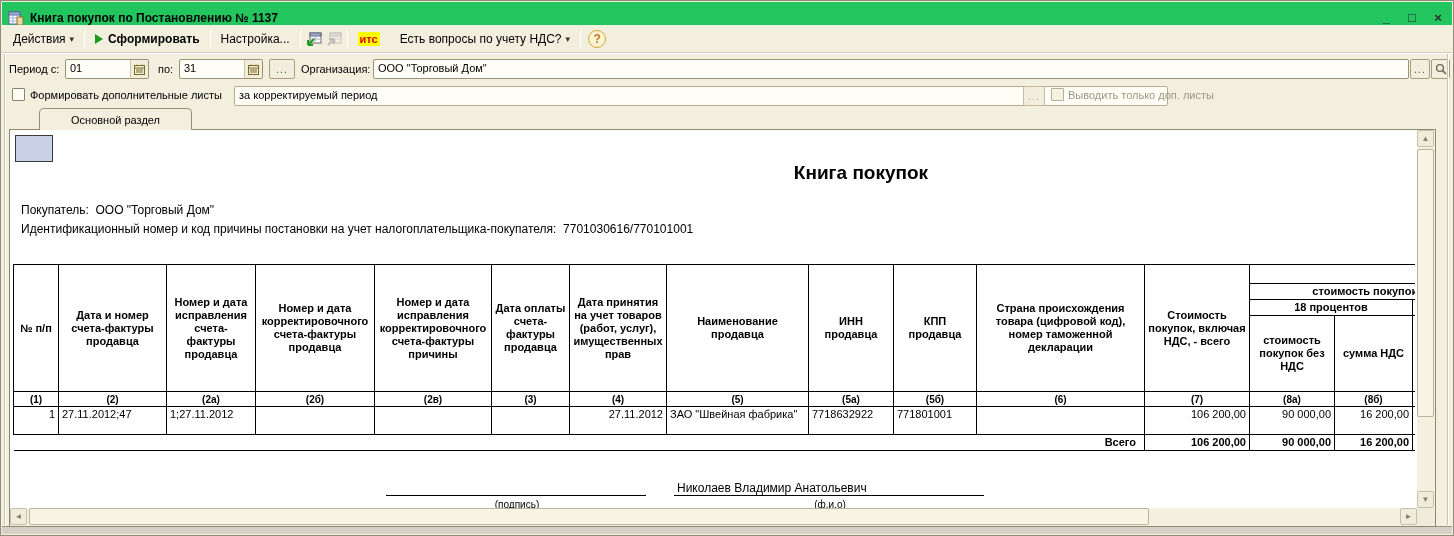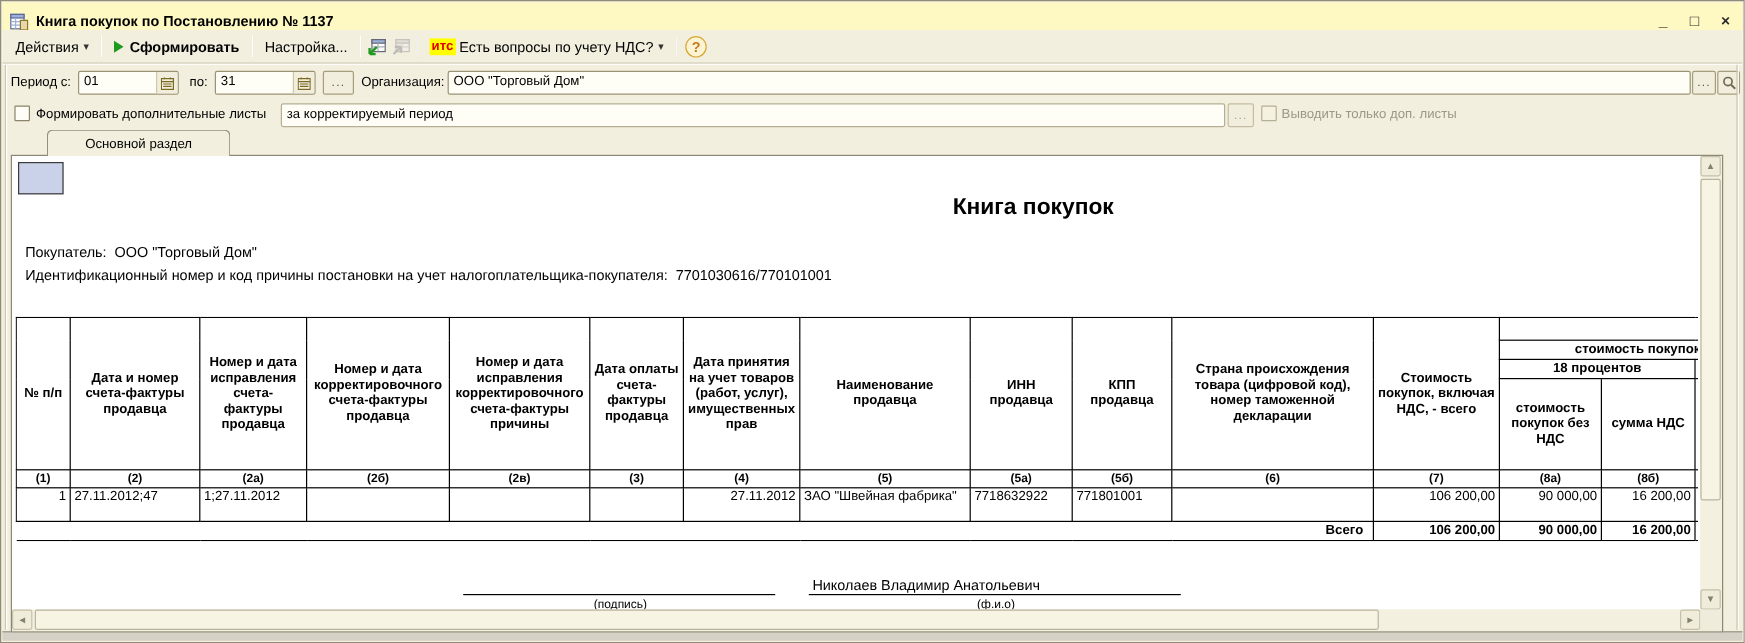--- a/index.html
+++ b/index.html
@@ -4,41 +4,41 @@
 <style>
   * { margin:0; padding:0; box-sizing:border-box; }
   html,body { width:1454px; height:536px; }
   body { font-family:"Liberation Sans", sans-serif; background:#fff; }
 
   .window { position:relative; width:1454px; height:536px; background:#F3EFDF;
             border:1px solid #8F8B77; overflow:hidden; }
 
   
   .titlebar { position:absolute; left:1px; top:1px; right:1px; height:33px;
-              background:#fef9c3; display:flex; align-items:center; padding:0 6px;
+              background:#22c55e; display:flex; align-items:center; padding:0 6px;
               border-bottom:1px solid #B9B5A6; }
   .ticon { width:16px; height:16px; margin-right:6px; flex:0 0 auto; }
   .ttext { font-size:12px; font-weight:bold; color:#000; white-space:nowrap; }
   .winbtns { margin-left:auto; display:flex; gap:10px; align-items:center; }
   .winbtn { font-size:13px; font-weight:bold; color:#2b2b2b; width:16px; text-align:center;
             cursor:default; line-height:16px; }
 
   
   .toolbar { position:absolute; left:1px; top:24px; right:1px; height:28px;
              background:#F3EFDF; display:flex; align-items:center; padding:0 4px;
              border-bottom:1px solid #D2CEBC; box-shadow:0 1px 0 #fff; }
   .tb-item { display:flex; align-items:center; height:22px; padding:0 6px;
              font-size:12px; color:#000; border:1px solid transparent; border-radius:2px; }
   .sep { width:1px; height:18px; background:#CCC8B4; border-right:1px solid #FFFFFF; margin:0 3px; }
   .dd { font-size:9px; margin-left:4px; color:#333; }
   .play { width:0; height:0; border-left:8px solid #1E9B1E; border-top:5px solid transparent;
           border-bottom:5px solid transparent; margin-right:5px; }
   .bold { font-weight:bold; }
   .its { background:#FFFF00; color:#E00000; font-weight:bold; font-size:11px;
-         padding:1px 2px; margin-right:3px; }
+         padding:1px 2px; margin-right:20px; }
   .helpbtn { width:18px; height:18px; border-radius:50%; background:#FBF3D2;
              border:1px solid #D8A838; color:#C87820; font-weight:bold; font-size:12px;
              display:flex; align-items:center; justify-content:center; margin-left:4px; }
   .icon16 { width:16px; height:16px; margin:0 2px; }
 
   
   .flabel { position:absolute; font-size:11px; color:#000; white-space:nowrap; }
   .df { position:absolute; height:20px; border:1px solid #9A9272; background:#FFFEF6;
         display:flex; align-items:stretch; border-radius:2px; overflow:hidden;gap:48px; }
   .df .val { flex:1; padding:2px 4px 0 4px; font-size:11px; color:#000; white-space:nowrap; overflow:hidden; }
@@ -205,21 +205,21 @@
   <div class="sbtn" style="left:1409px; top:58px; width:20px;">...</div>
   <div class="sbtn" style="left:1430px; top:58px; width:19px;">
     <svg width="12" height="12" viewBox="0 0 12 12">
       <circle cx="5" cy="5" r="3.4" fill="none" stroke="#6E6A52" stroke-width="1.4"></circle>
       <line x1="7.6" y1="7.6" x2="11" y2="11" stroke="#6E6A52" stroke-width="1.6"></line>
     </svg>
   </div>
 
   <span class="cb" style="left:11px; top:87px;"></span>
   <span class="flabel" style="left:29px; top:88px;">Формировать дополнительные листы</span>
-  <div class="df" style="left:233px; top:85px; width:787px; border-color:#B5AE92;">
+  <div class="df" style="left:233px; top:85px; width:934px; border-color:#B5AE92;">
     <span class="val graytext">за корректируемый период</span>
   </div>
   <div class="sbtn disabled" style="left:1022px; top:85px; width:22px;">...</div>
   <span class="cb disabled" style="left:1050px; top:87px;"></span>
   <span class="flabel graytext" style="left:1067px; top:88px;">Выводить только доп. листы</span>
 
   <div class="tab">
     <span>Основной раздел</span>
   </div>
 

